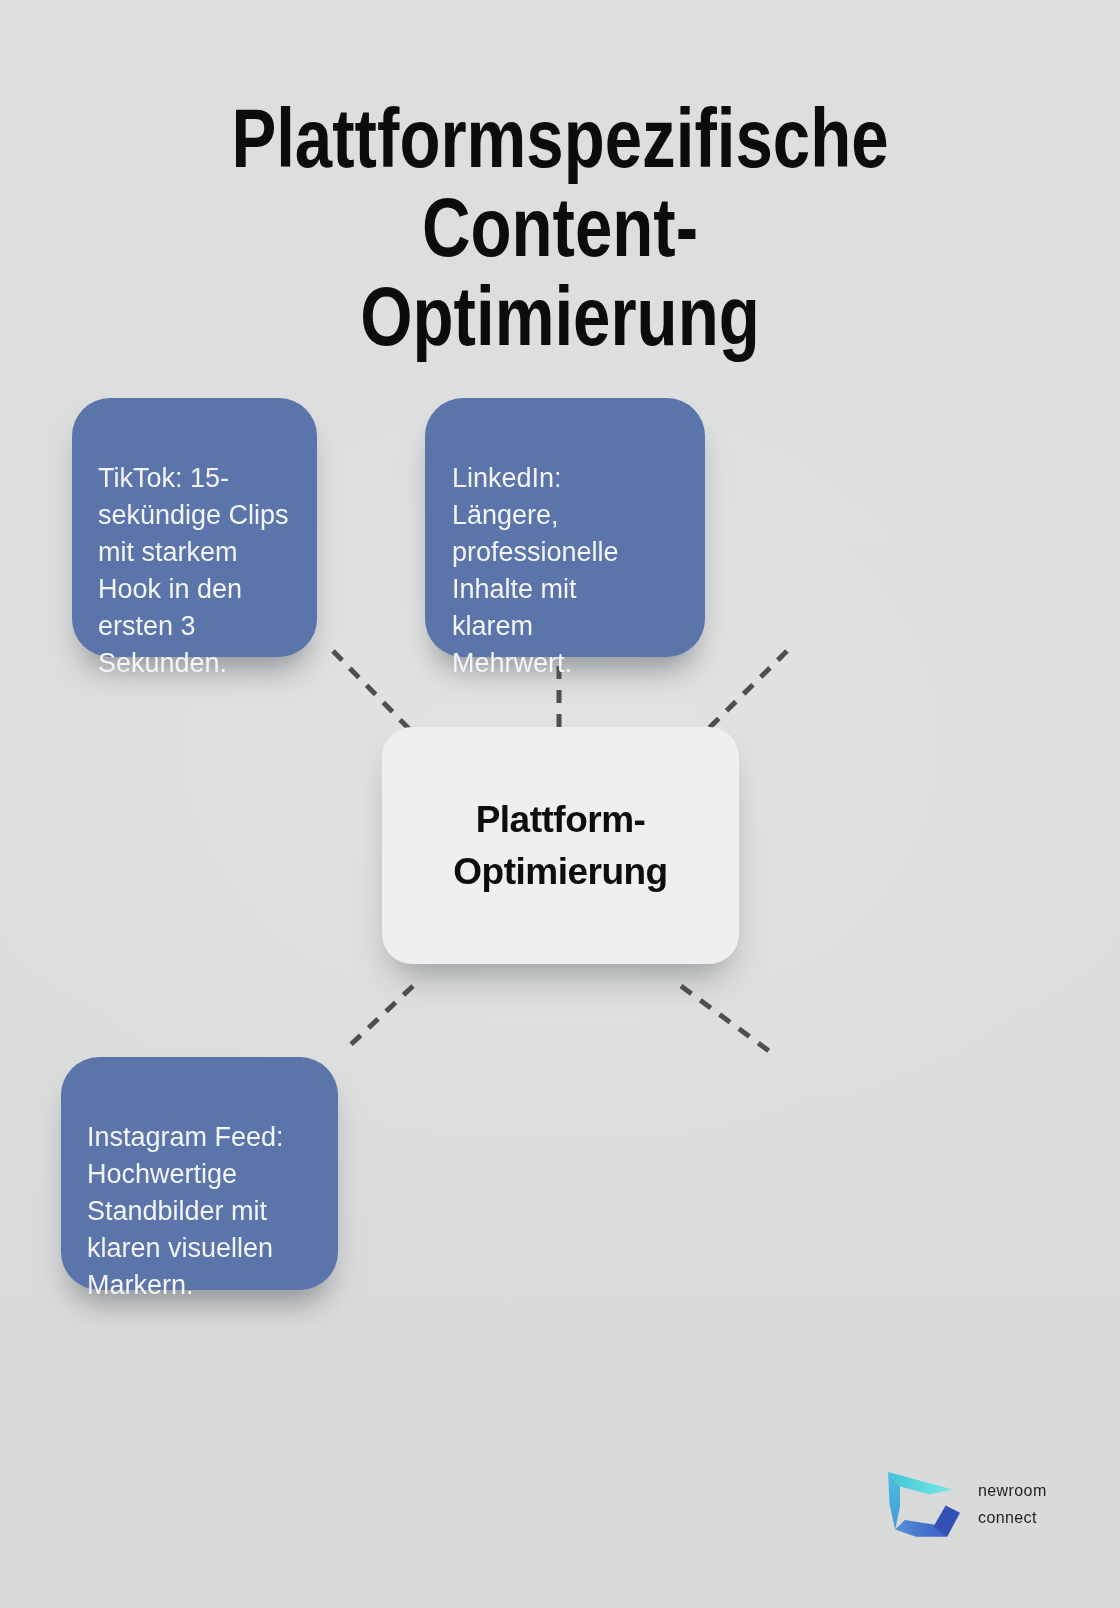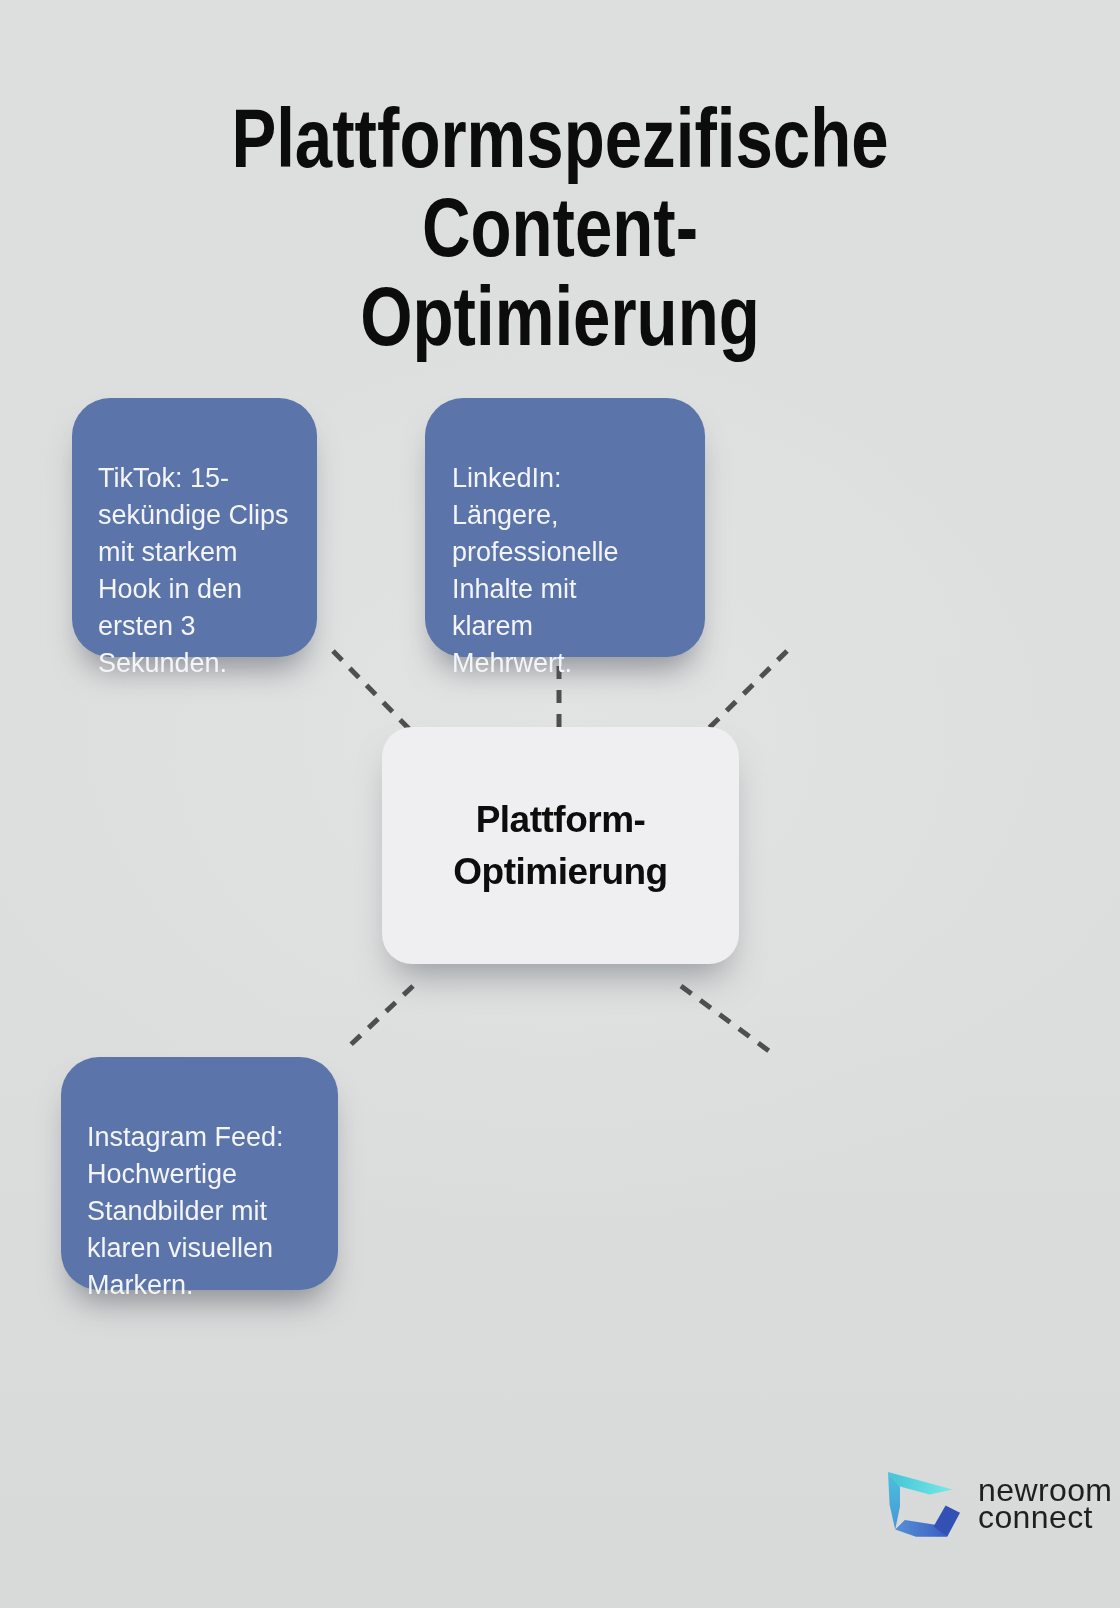--- a/index.html
+++ b/index.html
@@ -78,21 +78,21 @@
     stroke-linecap:butt;
   }
   .logo{
     position:absolute;
     left:884px;top:1466px;
     display:flex;align-items:center;
   }
   .logo-mark{width:80px;height:76px;flex:0 0 auto;}
   .logo-text{
     margin-left:14px;
-    font-size:32px;
+    font-size:16px;
     line-height:27px;
     font-weight:500;
     letter-spacing:0.4px;
     color:var(--logo-text);
     white-space:pre-line;
   }
 </style>
 </head>
 <body>
 

